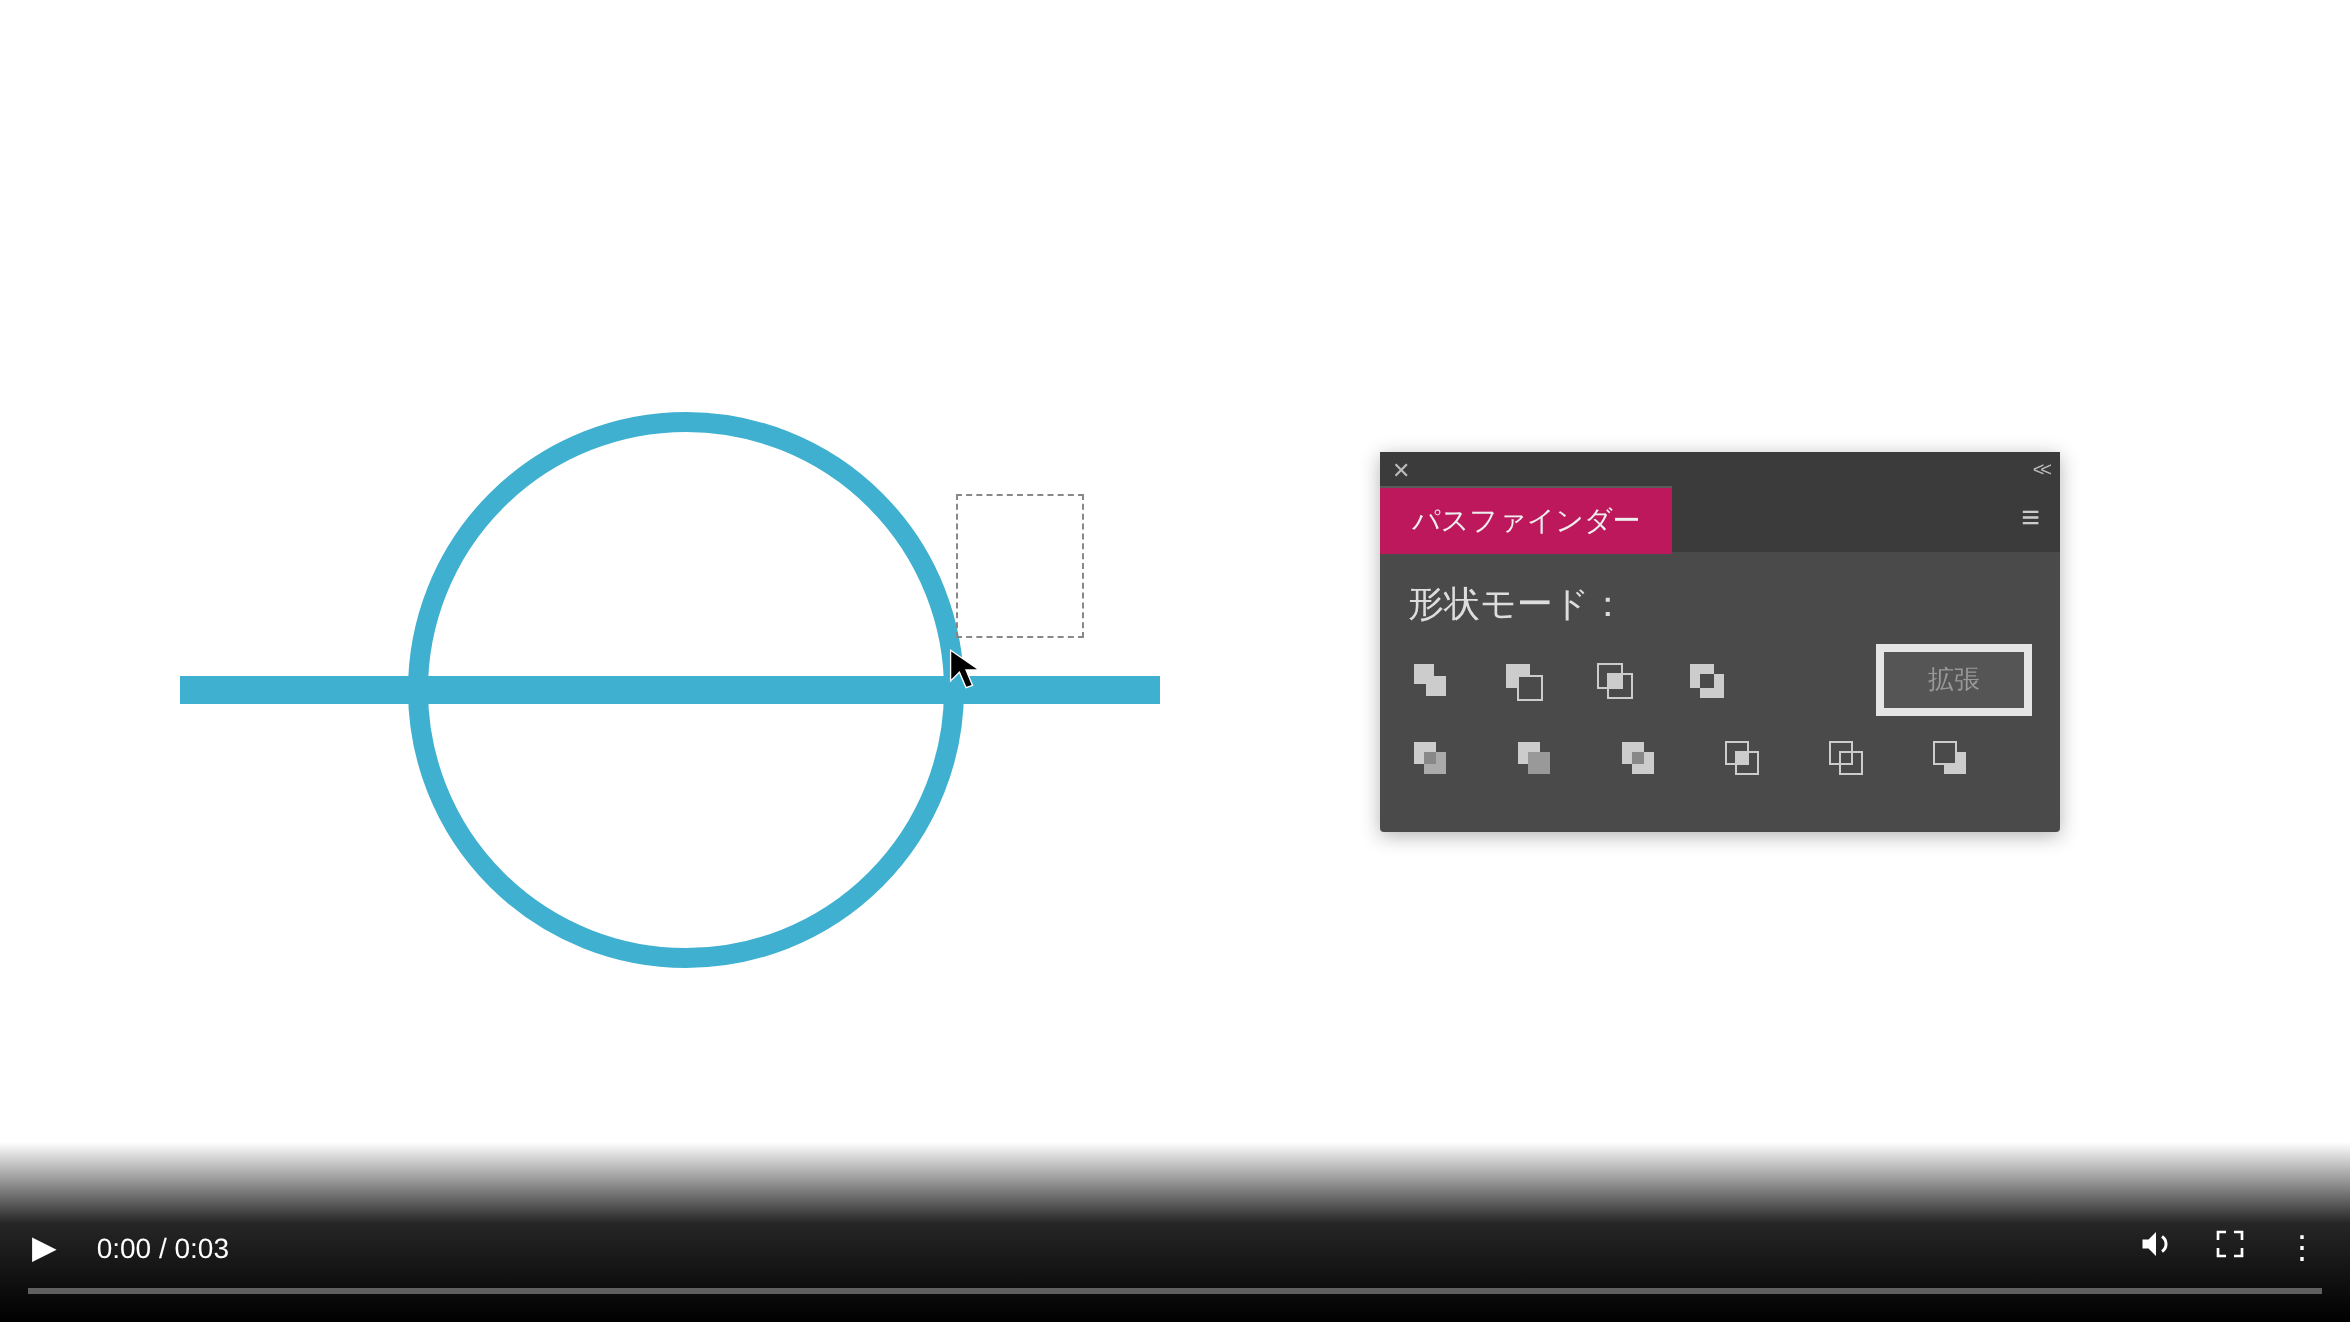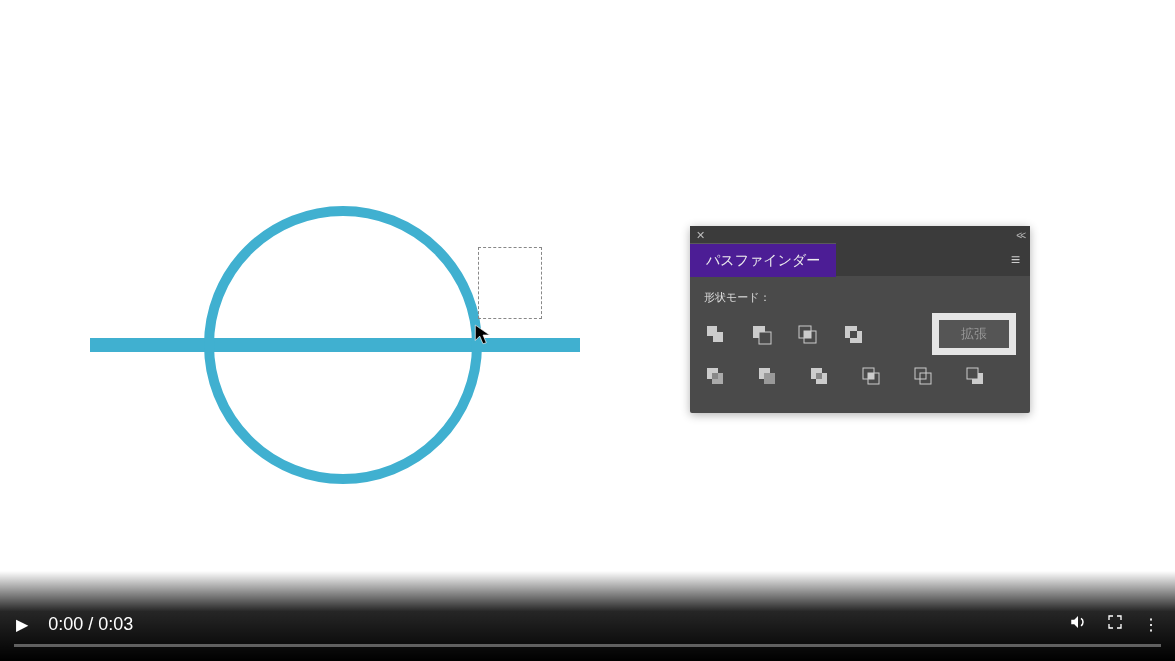--- a/index.html
+++ b/index.html
@@ -72,35 +72,35 @@
     }
     .close-x { cursor: default; }
     .collapse-ic { font-size: 10px; letter-spacing: -2px; }
     .panel-tabrow {
       display: flex;
       align-items: center;
       background: #3b3b3b;
       height: 32px;
     }
     .panel-tab {
-      background: #4c1d95;
+      background: #be185d;
       padding: 8px 16px 7px;
       font-size: 14px;
       color: #eee;
       border-top: 1px solid #5a5a5a;
     }
     .panel-menu {
       margin-left: auto;
       padding: 0 10px;
       font-size: 16px;
       color: #ccc;
     }
     .panel-body { padding: 10px 14px 16px; }
     .section-label {
-      font-size: 11px;
+      font-size: 18px;
       color: #ddd;
       margin: 4px 0 8px;
     }
     .icon-row {
       display: flex;
       align-items: center;
       gap: 24px;
       margin-bottom: 10px;
     }
     .icon-row.pf { gap: 30px; }
@@ -110,21 +110,21 @@
       display: flex;
       align-items: center;
       justify-content: center;
     }
     .expand-btn {
       margin-left: auto;
       padding: 5px 22px;
       background: #555;
       color: #999;
       font-size: 13px;
-      border: 7px solid #e5e5e5;
+      border: 4px solid #e5e5e5;
     }
     
     .videobar {
       position: absolute;
       left: 0; bottom: 0;
       width: 100%;
       height: 90px;
       background: linear-gradient(to bottom, rgba(0,0,0,0) 0%, rgba(0,0,0,0.85) 45%, #000 100%);
       display: flex;
       flex-direction: column;
@@ -133,21 +133,21 @@
     }
     .vb-controls {
       display: flex;
       align-items: center;
       padding: 0 16px;
       height: 40px;
       gap: 20px;
       font-size: 14px;
     }
     .vb-play { font-size: 16px; }
-    .vb-time { font-size: 18px; font-weight: 500; }
+    .vb-time { font-size: 14px; font-weight: 500; }
     .vb-spacer { flex: 1; }
     .vb-icon { font-size: 16px; }
     .vb-progress {
       height: 3px;
       background: rgba(255,255,255,0.35);
       margin: 0 14px 14px;
       position: relative;
     }
     .vb-progress-fill {
       position: absolute;

